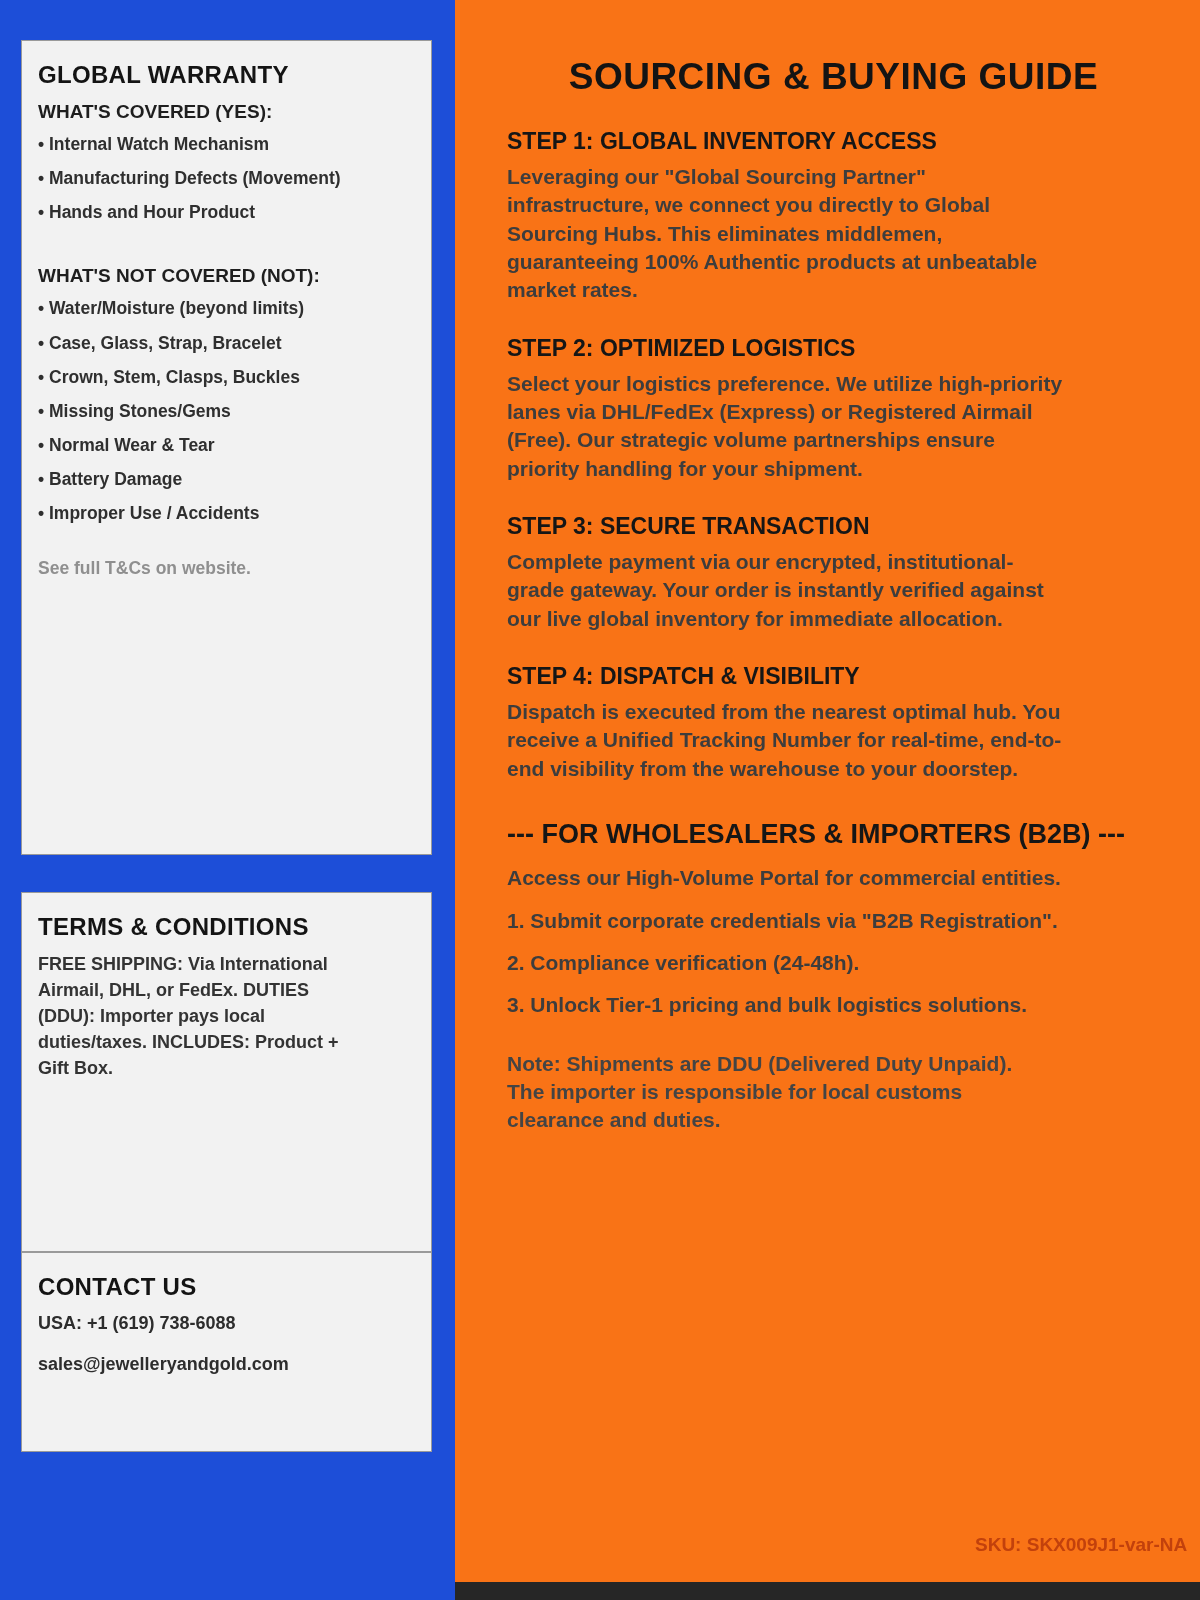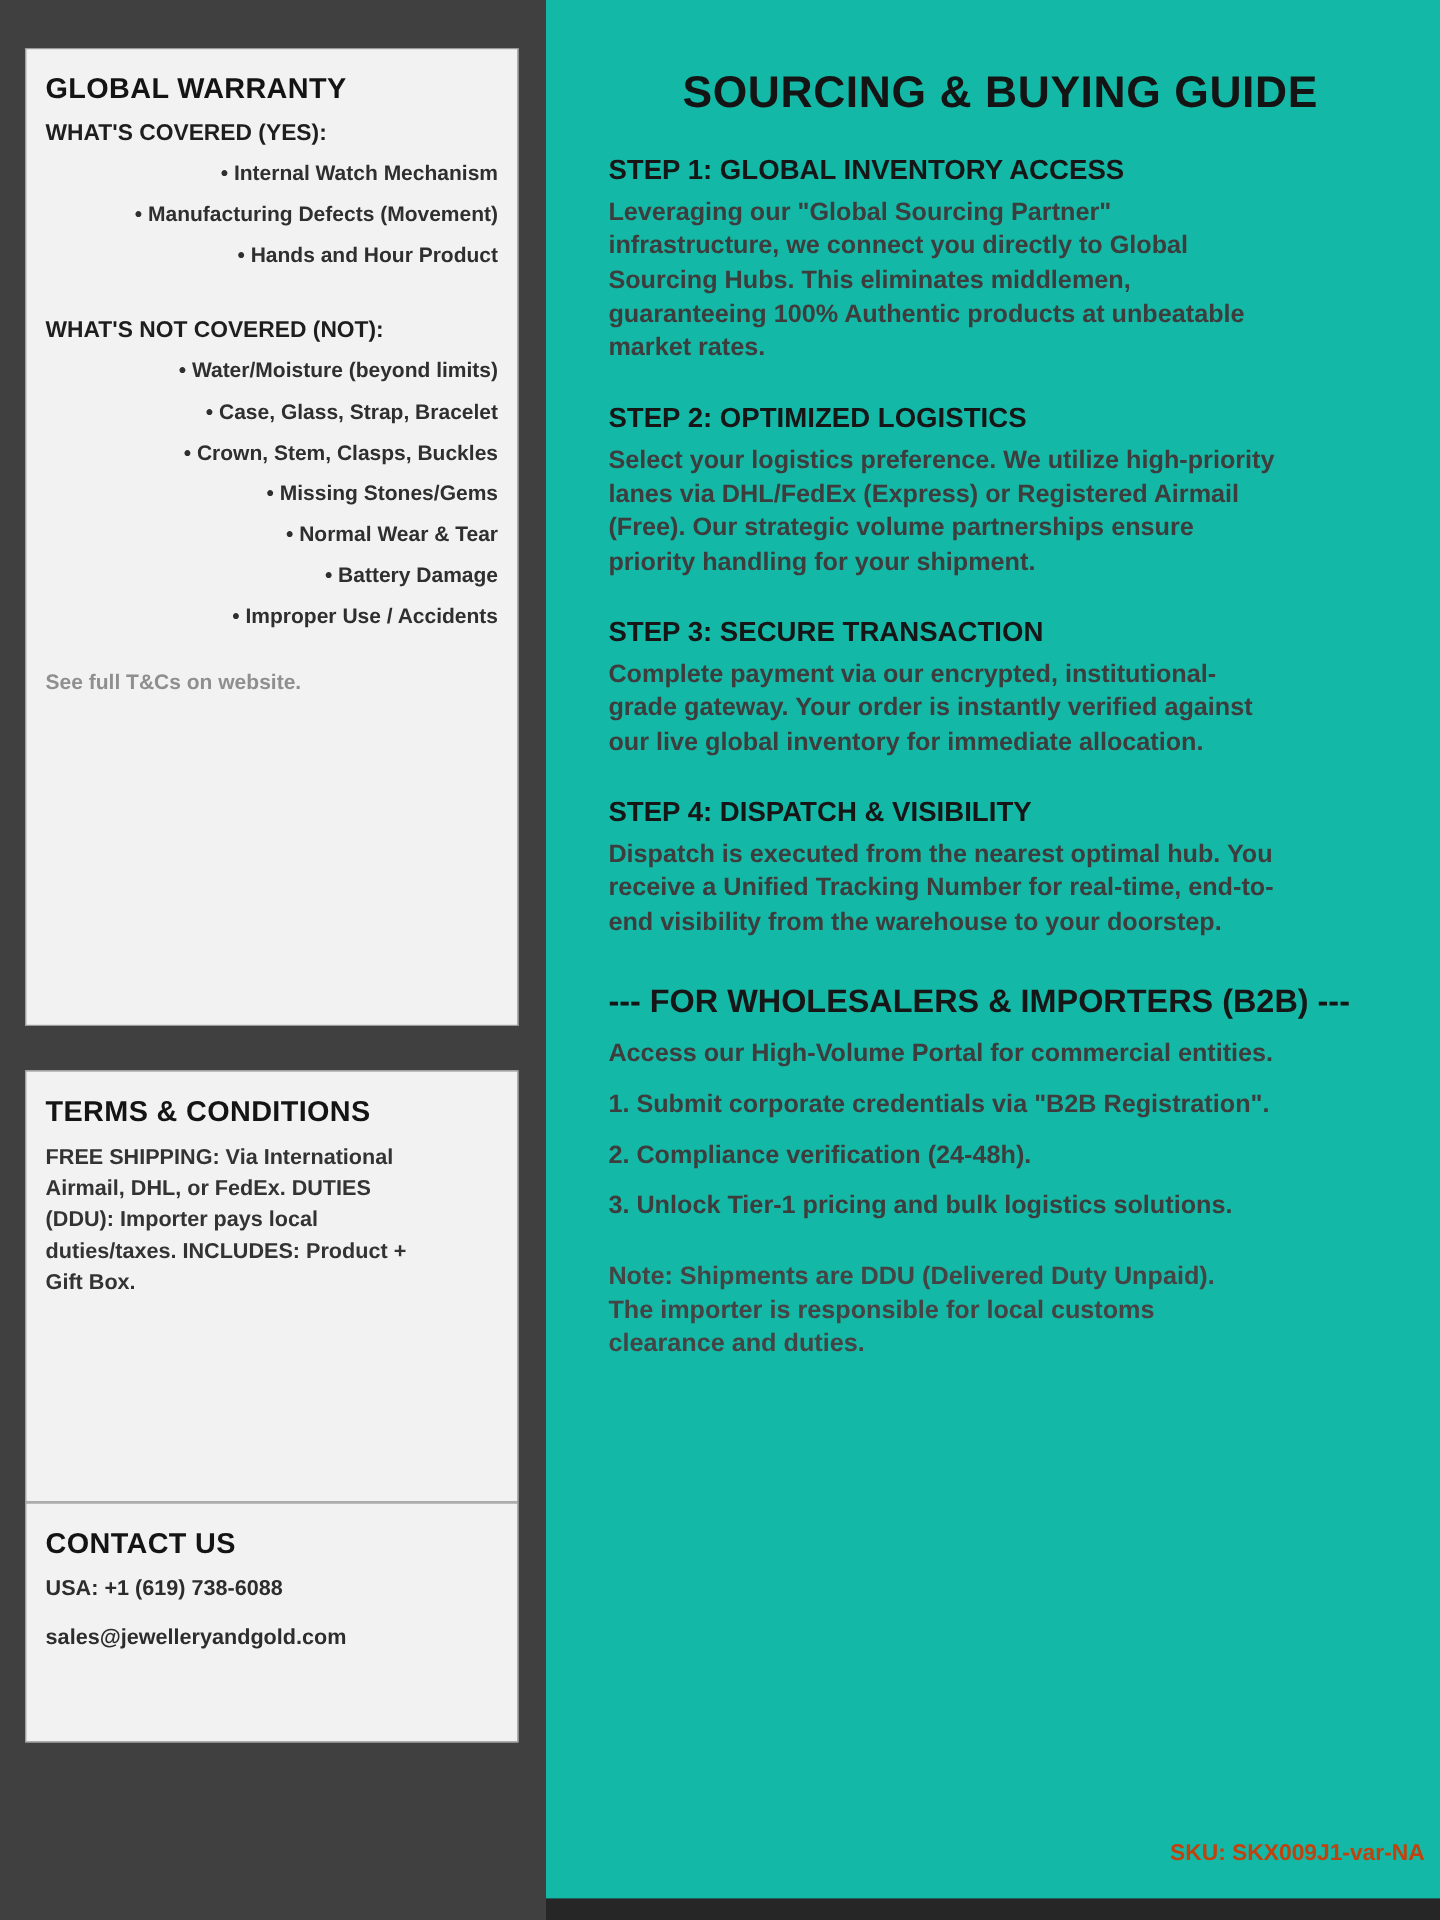--- a/index.html
+++ b/index.html
@@ -5,58 +5,58 @@
   html,body{margin:0;padding:0;}
   body{
     width:1200px;height:1600px;position:relative;overflow:hidden;
     background:#ffffff;
     font-family:"Liberation Sans","DejaVu Sans",sans-serif;
     -webkit-font-smoothing:antialiased;
   }
   
   .sidebar{
     position:absolute;left:0;top:0;width:455px;height:1600px;
-    background:#404040;
+    background:#1d4ed8;
   }
   .box{
     position:absolute;left:21px;width:411px;box-sizing:border-box;
     border:1px solid #9a9a9a;padding:18px 16px;background:#f2f2f2;
   }
   .box-warranty{top:40px;height:815px;}
   .box-terms{top:892px;height:360px;}
   .box-contact{top:1252px;height:200px;}
   .side-title{
     font-size:24px;font-weight:bold;color:#141414;margin:2px 0 10px;
     letter-spacing:0.3px;
   }
   .side-subtitle{
     font-size:19px;font-weight:bold;color:#1e1e1e;margin:12px 0 4px;
   }
   ul.side-list{list-style:none;margin:0;padding:0;}
   ul.side-list li{
     font-size:17.5px;font-weight:bold;color:#2f2f2f;
-    padding:7px 0;line-height:1.15;text-align:right;
+    padding:7px 0;line-height:1.15;
   }
   ul.side-list li::before{content:"• ";color:#2f2f2f;}
   .side-gap{height:24px;}
   .footnote{
     font-size:17.5px;font-weight:bold;color:#8f8f8f;margin-top:28px;
   }
   .terms-body{
     font-size:18px;font-weight:bold;color:#333333;line-height:1.45;
     margin-top:6px;max-width:320px;
   }
   .contact-line{
     font-size:18px;font-weight:bold;color:#2d2d2d;margin-top:20px;
   }
   .contact-line.first{margin-top:12px;}
   
   .main{
     position:absolute;left:455px;top:0;width:745px;height:1600px;
-    box-sizing:border-box;padding:40px 40px 0 52px;background:#14b8a6;
+    box-sizing:border-box;padding:40px 40px 0 52px;background:#f97316;
   }
   .page-title{
     font-size:37px;font-weight:bold;color:#141414;text-align:center;
     margin:16px 0 26px;letter-spacing:0.5px;white-space:nowrap;
   }
   .step-heading{
     font-size:23px;font-weight:bold;color:#161616;margin:30px 0 8px;
   }
   .step-body{
     font-size:21px;font-weight:bold;color:#3d3d3d;line-height:1.35;

